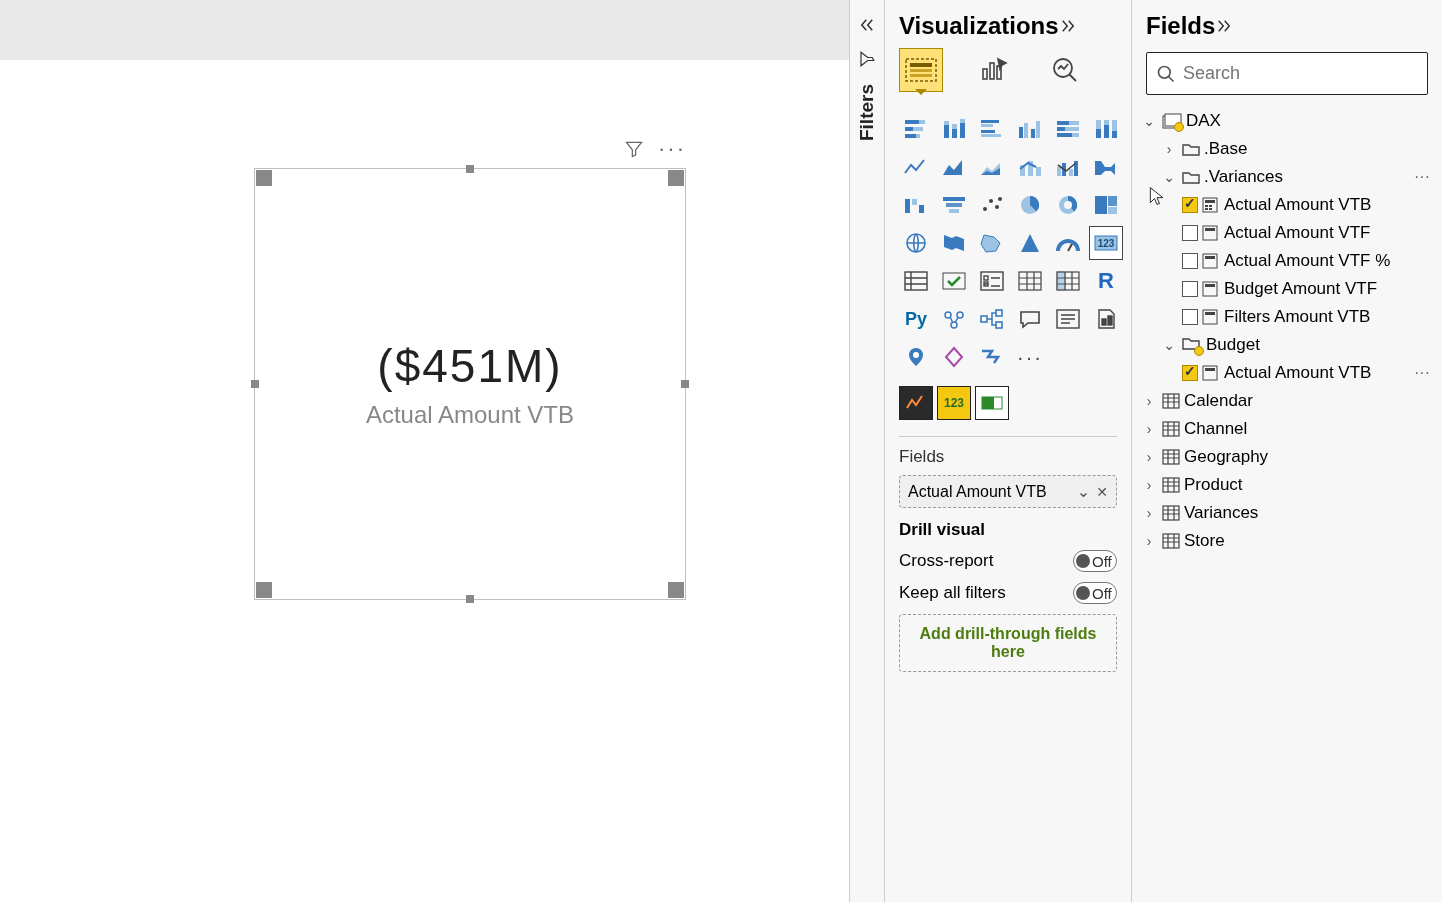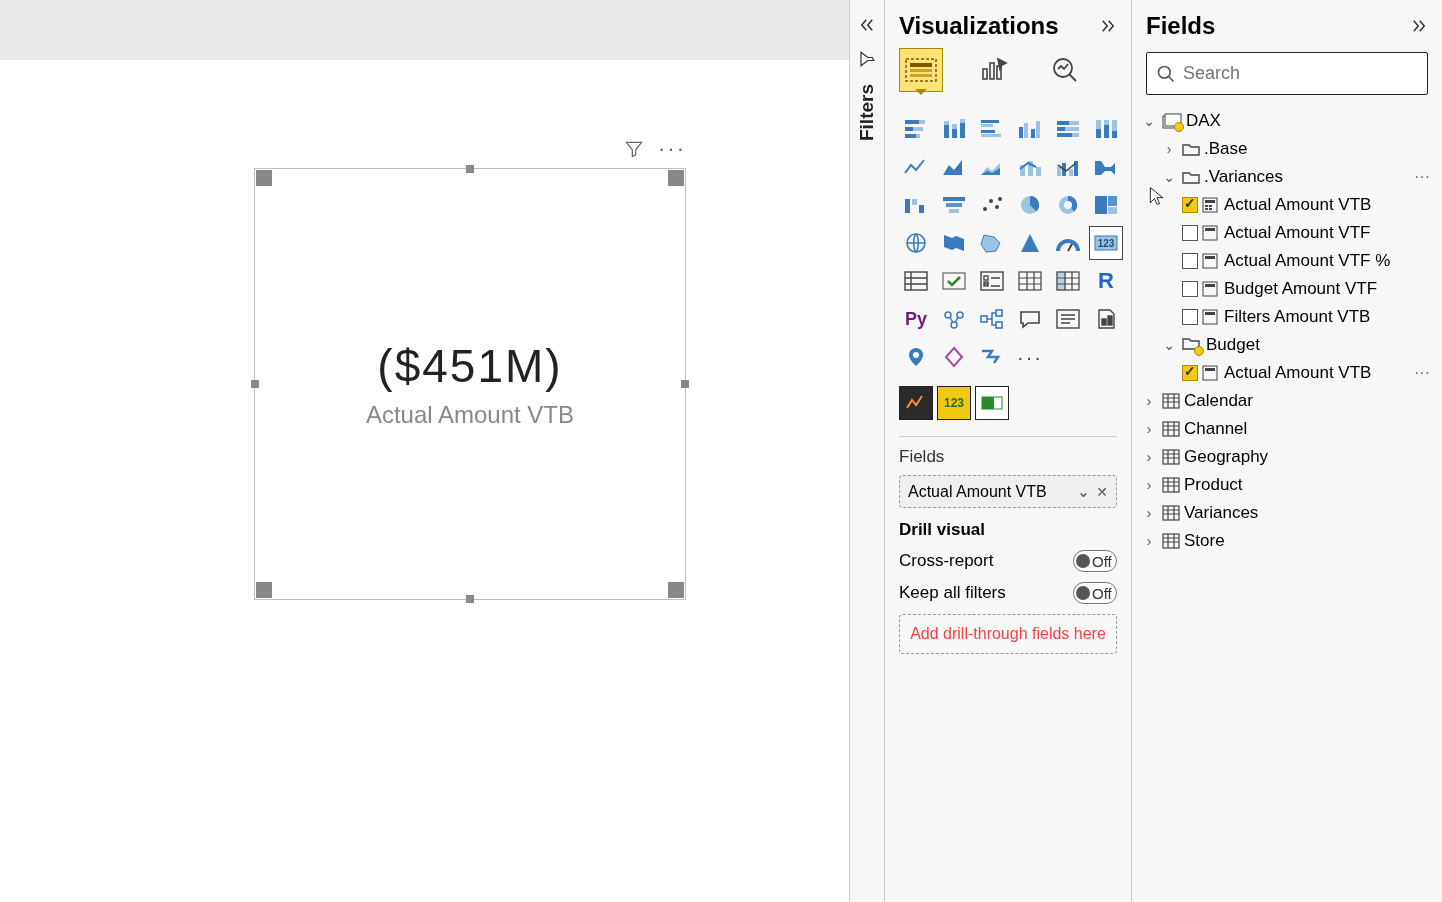--- a/index.html
+++ b/index.html
@@ -19,46 +19,46 @@
 .side-handle{position:absolute;width:8px;height:8px;background:#888;}
 .sh-t{top:-4px;left:50%;margin-left:-4px;}
 .sh-b{bottom:-4px;left:50%;margin-left:-4px;}
 .sh-l{left:-4px;top:50%;margin-top:-4px;}
 .sh-r{right:-4px;top:50%;margin-top:-4px;}
 .card-value { font-size: 46px; font-weight: 400; color: #222; letter-spacing: 2px; font-family: 'Segoe UI Light','Segoe UI',sans-serif;}
 .card-label { font-size: 24px; color: #888; margin-top: 8px; font-weight: 400;}
 .filters-tab { width: 36px; background: #f7f7f7; border-left: 1px solid #ccc; border-right: 1px solid #ccc; display: flex; flex-direction: column; align-items: center; padding-top: 16px; gap: 16px; }
 .filters-label { writing-mode: vertical-rl; font-size: 19px; font-weight: 600; color: #222; transform: rotate(180deg); }
 .viz-pane { width: 247px; background: #f7f7f7; border-right: 1px solid #ccc; display: flex; flex-direction: column; }
-.pane-header { display: flex; justify-content: space-between; align-items: center; padding: 12px 14px 4px 14px; }
+.pane-header { display: flex; align-items: center; padding: 12px 14px 4px 14px; }
 .pane-title { font-size: 24px; font-weight: 600; }
 .section-title { font-size: 17px; font-weight: 600; padding: 8px 14px 6px 14px; }
 .tab-row { display: flex; gap: 28px; padding: 4px 14px 12px 14px; position:relative;}
 .tab-btn { width: 44px; height: 44px; display: flex; align-items: center; justify-content: center; border: none; background: transparent; cursor: pointer; position:relative;}
 .tab-btn.active { background: #ffe17a; border: 1px solid #aa8800; }
 .tab-btn.active::after{content:'';position:absolute;bottom:-10px;left:50%;margin-left:-6px;border:6px solid transparent;border-top-color:#aa8800;}
 .viz-grid { display: grid; grid-template-columns: repeat(6, 34px); gap: 4px; padding: 8px 14px; }
 .viz-icon { width: 34px; height: 34px; border: 1px solid transparent; display: flex; align-items: center; justify-content: center; cursor: pointer; font-size: 18px;}
 .viz-icon.selected { border: 1px solid #444; background:#fff;}
 .viz-icon.r { color: #2168c0; font-weight: 700; font-family: Arial; font-size:22px;}
-.viz-icon.py { color: #701a75; font-weight: 700; font-family: Arial; font-size:18px;}
+.viz-icon.py { color: #0369a1; font-weight: 700; font-family: Arial; font-size:18px;}
 .custom-viz-row { display: flex; gap: 4px; padding: 4px 14px 12px 14px; }
 .custom-viz { width: 34px; height: 34px; border: 1px solid #222; display: flex; align-items: center; justify-content: center; font-size: 14px; font-weight: 600;}
 hr.sep { border: none; border-top: 1px solid #ccc; margin: 4px 14px; }
 .field-well { padding: 6px 14px; }
 .well-label { font-size: 17px; color: #333; margin-bottom: 8px; }
 .field-chip { border: 1px dashed #999; border-radius: 4px; background:#efefef; padding: 6px 8px; display: flex; align-items: center; gap: 6px; font-size: 16px;}
 .field-chip .txt { flex: 1; }
 .drill-section { padding: 6px 14px; }
 .drill-title { font-size: 17px; font-weight: 600; margin-bottom: 10px; }
 .toggle-row { display: flex; justify-content: space-between; align-items: center; margin-bottom: 10px; font-size: 17px;}
 .toggle { width: 44px; height: 22px; border: 1px solid #777; border-radius: 11px; display: flex; align-items: center; padding: 2px; background:#fff;}
 .toggle .knob { width: 14px; height: 14px; border-radius: 50%; background: #555; }
 .toggle .lbl { font-size: 15px; margin-left: 2px; color:#333;}
-.drop-zone { border: 1px dashed #999; border-radius: 4px; padding: 10px; text-align: center; font-size: 16px; color: #ef4444; margin-top:4px;}
+.drop-zone { border: 1px dashed #999; border-radius: 4px; padding: 10px; text-align: center; font-size: 16px; color: #4d7c0f; margin-top:4px;font-weight:bold;}
 .fields-pane { width: 310px; background: #f7f7f7; display: flex; flex-direction: column; }
 .search-wrap { padding: 8px 14px; }
 .search-box { width: 100%; border: 1px solid #222; border-radius: 2px; padding: 10px 12px 10px 36px; font-size: 18px; background:#fff;}
 .search-holder{position:relative;}
 .search-holder svg{position:absolute;left:10px;top:50%;transform:translateY(-50%);}
 .tree { padding: 4px 6px 4px 6px; font-size: 17px; user-select:none;}
 .tree-row { display: flex; align-items: center; gap: 4px; padding: 4px 2px; cursor: pointer; white-space: nowrap;}
 .chev { width: 18px; display: inline-flex; justify-content: center; color:#555; font-size:14px;}
 .check { width: 16px; height: 16px; border: 1.5px solid #555; background:#fff; display:inline-block; position:relative;}
 .check.checked { background: #f2c811; border-color:#b08900;}

